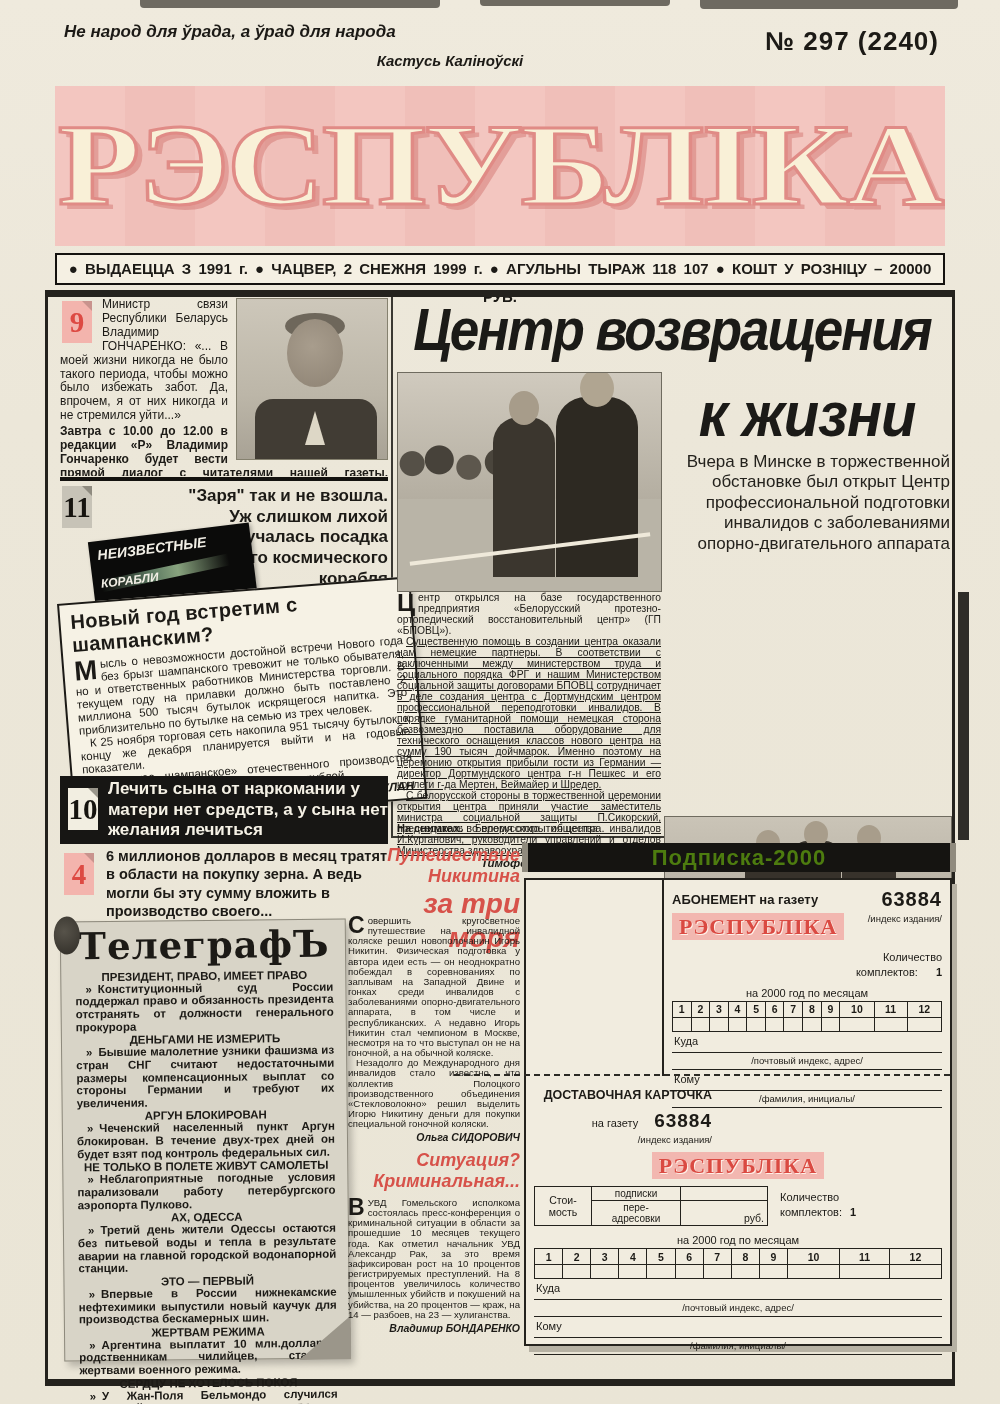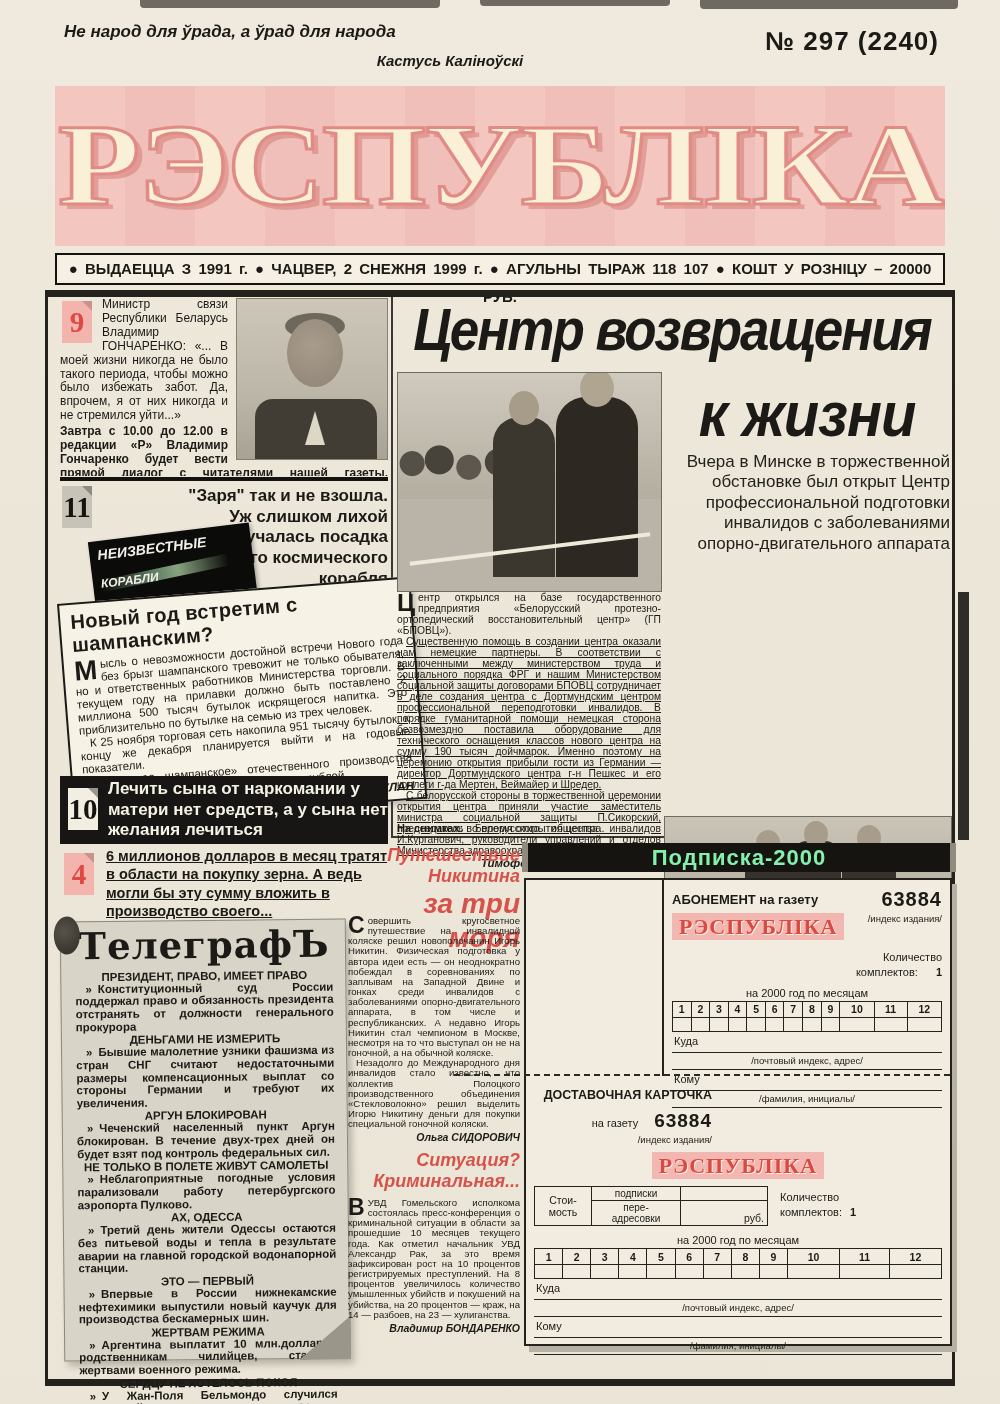--- a/index.html
+++ b/index.html
@@ -82,21 +82,21 @@
 
   
   .item10{position:absolute;left:60px;top:776px;width:328px;height:68px;background:#171614;color:#f5f1e5;
      display:flex;align-items:center;padding-left:48px;box-sizing:border-box;}
   .item10 .badge{position:absolute;left:8px;top:12px;}
   .item10 .txt{font-weight:700;font-size:17px;line-height:1.2;}
 
   
   .item4{position:absolute;left:60px;top:847px;width:328px;height:70px;}
   .item4 .badge{position:absolute;left:4px;top:6px;}
-  .item4 .txt{margin-left:46px;font-weight:700;font-size:14.5px;line-height:1.27;text-decoration:underline;}
+  .item4 .txt{margin-left:46px;font-weight:700;font-size:14.5px;line-height:1.27;}
 
   
   .telegraph{position:absolute;left:62px;top:920px;width:286px;height:440px;background:#d8d4c7;
      border:1px solid #8d897c;transform:rotate(-.6deg);padding:4px 12px 4px 14px;box-sizing:border-box;
      box-shadow:4px 5px 7px rgba(0,0,0,.22);}
   .telegraph::before{content:"";position:absolute;left:-7px;top:-6px;width:26px;height:38px;border-radius:50%;
      background:radial-gradient(circle at 40% 40%,#57534a,#2f2c26);}
   .telegraph::after{content:"";position:absolute;right:-2px;bottom:-2px;width:52px;height:44px;
      background:#9b968a;clip-path:polygon(100% 0,100% 100%,0 100%);}
   .telegraph h2{margin:0 0 4px;text-align:center;font-family:"DejaVu Serif","Liberation Serif",serif;
@@ -154,21 +154,21 @@
   .nik-head{position:absolute;left:352px;top:845px;width:168px;font-size:18px;}
   .nik-head .big{font-size:28px;}
   .nik-body{position:absolute;left:348px;top:916px;width:172px;}
   .colp p{margin:0;font-size:9.6px;line-height:1.06;text-align:justify;}
   .colp p.ind{text-indent:8px;}
   .colp .author{text-align:right;font-weight:700;font-style:italic;font-size:10.5px;margin-top:2px;}
   .crime-head{position:absolute;left:352px;top:1150px;width:168px;font-size:18px;}
   .crime-body{position:absolute;left:348px;top:1198px;width:172px;}
 
   
-  .sub-banner{position:absolute;left:528px;top:843px;width:422px;height:29px;background:#151411;color:#86efac;
+  .sub-banner{position:absolute;left:528px;top:843px;width:422px;height:29px;background:#151411;color:#4d7c0f;
      text-align:center;font-weight:800;font-size:22px;line-height:29px;letter-spacing:1px;
      box-shadow:-6px 0 0 #908b7e,6px 0 0 #908b7e;}
   .form{position:absolute;left:524px;top:878px;width:424px;height:464px;border:2px solid #24221d;background:#f1ecdf;
      box-shadow:5px 6px 0 #b6b1a3;font-size:11px;}
   .form .vdiv{position:absolute;left:136px;top:0;width:2px;height:196px;background:#24221d;}
   .abonement{position:absolute;left:138px;top:0;width:286px;box-sizing:border-box;padding:8px 8px 0;}
   .ab-row1{display:flex;justify-content:space-between;align-items:flex-start;}
   .ab-title{font-weight:700;font-size:13px;padding-top:4px;}
   .ab-index{font-weight:700;font-size:20px;letter-spacing:1px;}
   .ab-row2{display:flex;justify-content:space-between;align-items:flex-start;margin-top:2px;}

